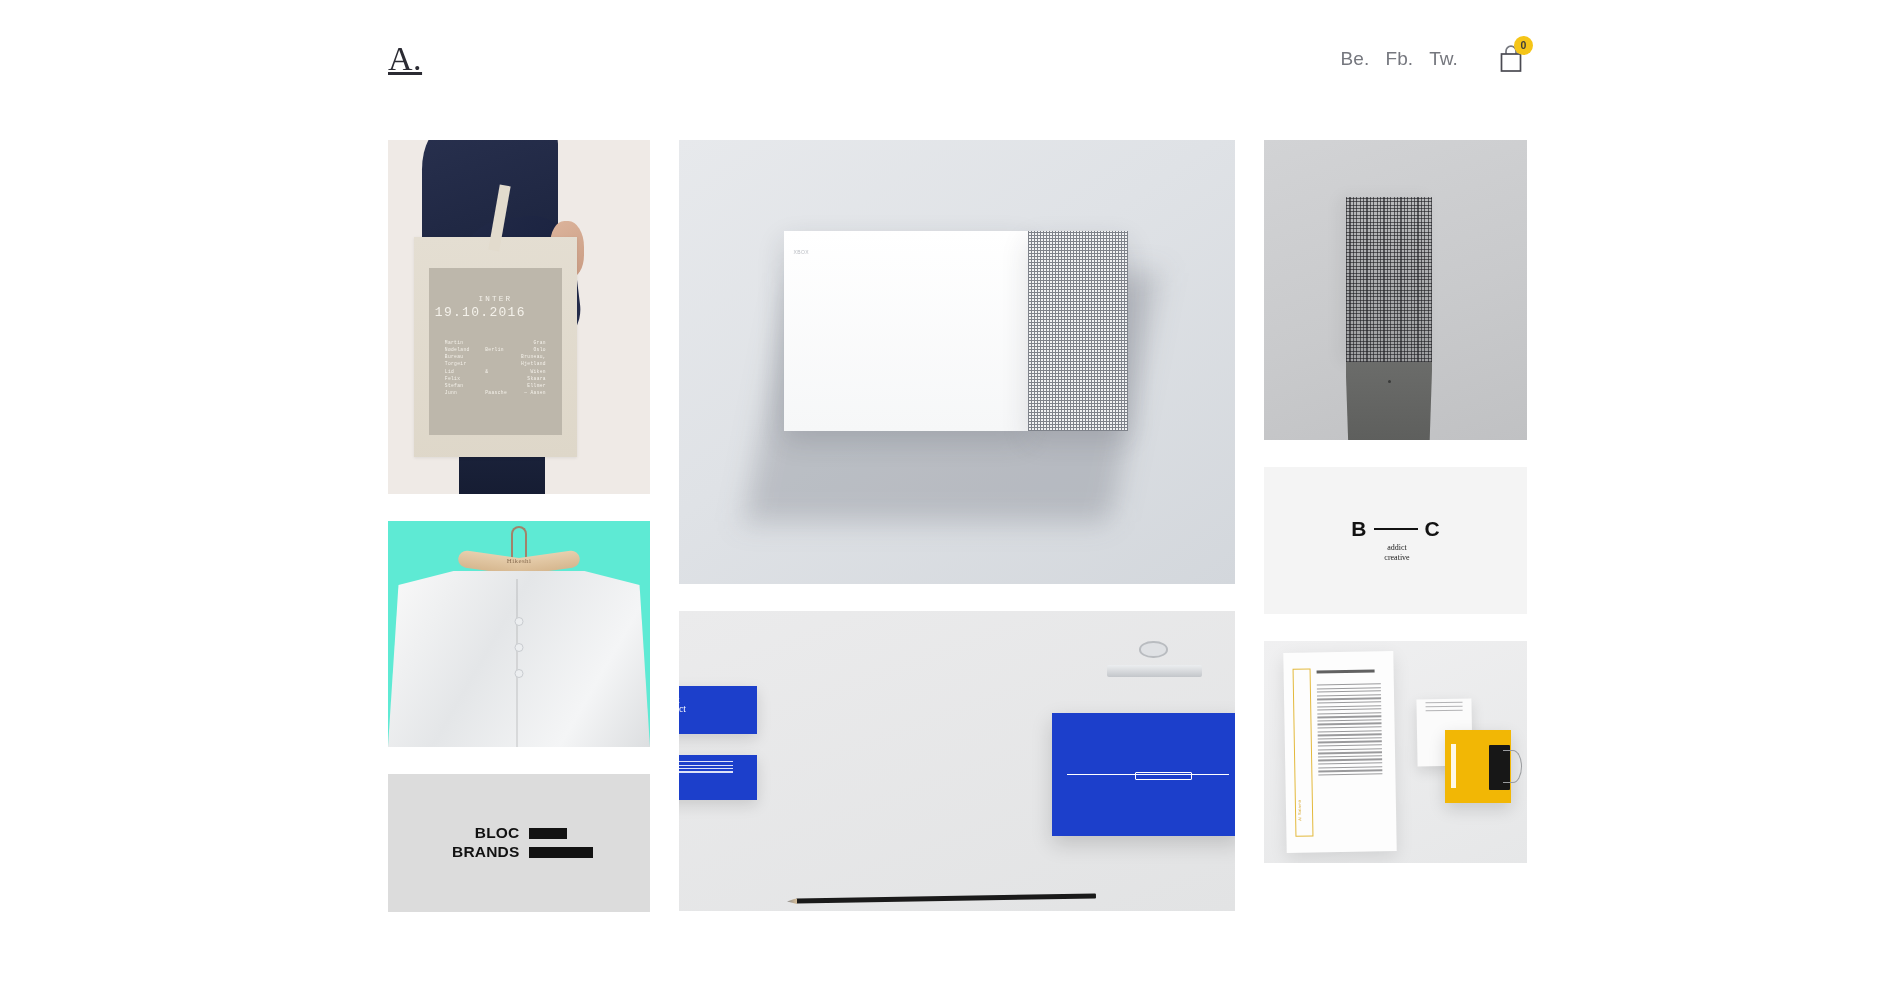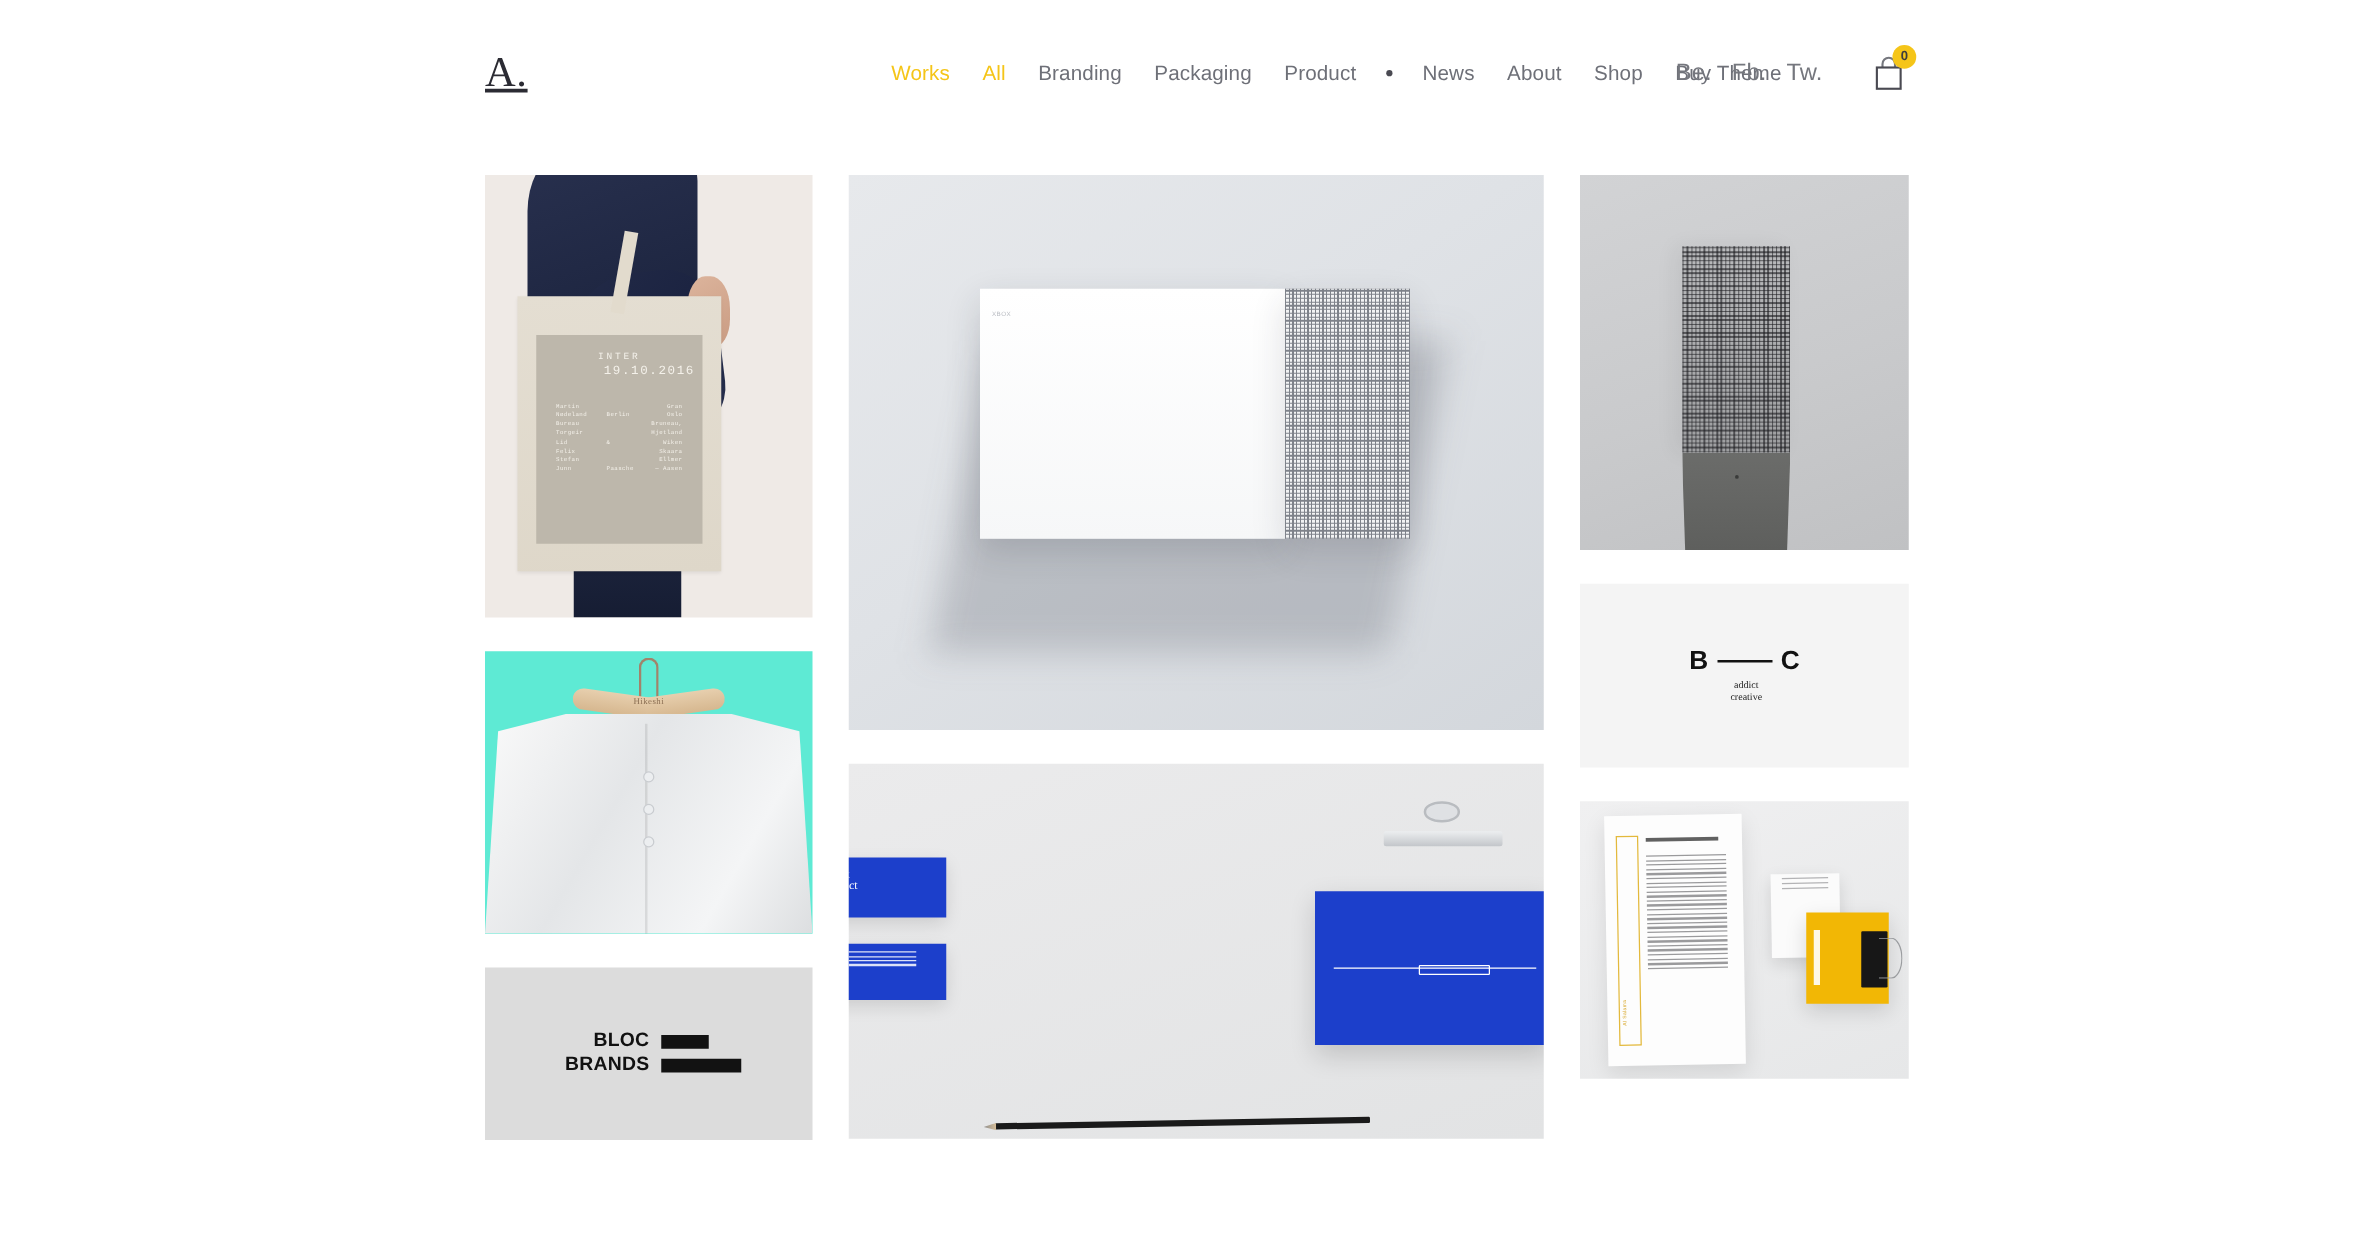--- a/index.html
+++ b/index.html
@@ -160,28 +160,28 @@
     width: 7%; height: 30%;
     background: #e2dbcd;
     transform: rotate(10deg);
   }
   .tote-print {
     position: absolute; left: 9%; top: 14%;
     width: 82%; height: 76%;
     background: #bdb7ab;
     color: #f4f1ea;
     font-family: "Liberation Mono", monospace;
-    padding: 7px 6px 0;
+    padding: 20px 6px 0;
   }
   .tote-title {
     text-align: center; font-size: 7.6px; letter-spacing: 2.2px;
     margin-top: 7px;
   }
   .tote-date {
-    text-align: right; font-size: 10px; letter-spacing: 1.3px;
+    text-align: left; font-size: 13px; letter-spacing: 1.3px;
     margin-top: 2px;
   }
   .tote-names {
     margin-top: 19px; font-size: 4.6px; line-height: 1.55;
     letter-spacing: .35px; padding: 0 10px;
   }
   .tote-names .nrow { display: flex; }
   .tote-names .nc1 { width: 40%; }
   .tote-names .nc2 { width: 26%; }
   .tote-names .nc3 { width: 34%; text-align: right; }
@@ -501,32 +501,20 @@
     border-radius: 0 50% 50% 0;
   }
 </style>
 </head>
 <body>
 
 <header class="site-header">
 
   <a class="brand-logo" href="#">A.</a>
 
-  <nav class="primary-nav">
-    <a class="nav-link is-active" href="#">Works</a>
-    <a class="nav-link is-filter" href="#">All</a>
-    <a class="nav-link" href="#">Branding</a>
-    <a class="nav-link" href="#">Packaging</a>
-    <a class="nav-link" href="#">Product</a>
-    <span class="nav-dot"></span>
-    <a class="nav-link" href="#">News</a>
-    <a class="nav-link" href="#">About</a>
-    <a class="nav-link" href="#">Shop</a>
-    <a class="nav-link" href="#">Buy Theme</a>
-  </nav>
 
   <div class="header-right">
     <a class="social-link" href="#">Be.</a>
     <a class="social-link" href="#">Fb.</a>
     <a class="social-link" href="#">Tw.</a>
 
     <div class="cart-wrap">
       <svg width="26" height="30" viewBox="0 0 26 30">
         <path d="M8 10V7.2A5 5 0 0 1 18 7.2V10" fill="none" stroke="#75777e" stroke-width="1.7"></path>
         <rect x="3.5" y="10" width="19" height="17" fill="none" stroke="#4a4a52" stroke-width="1.7"></rect>

